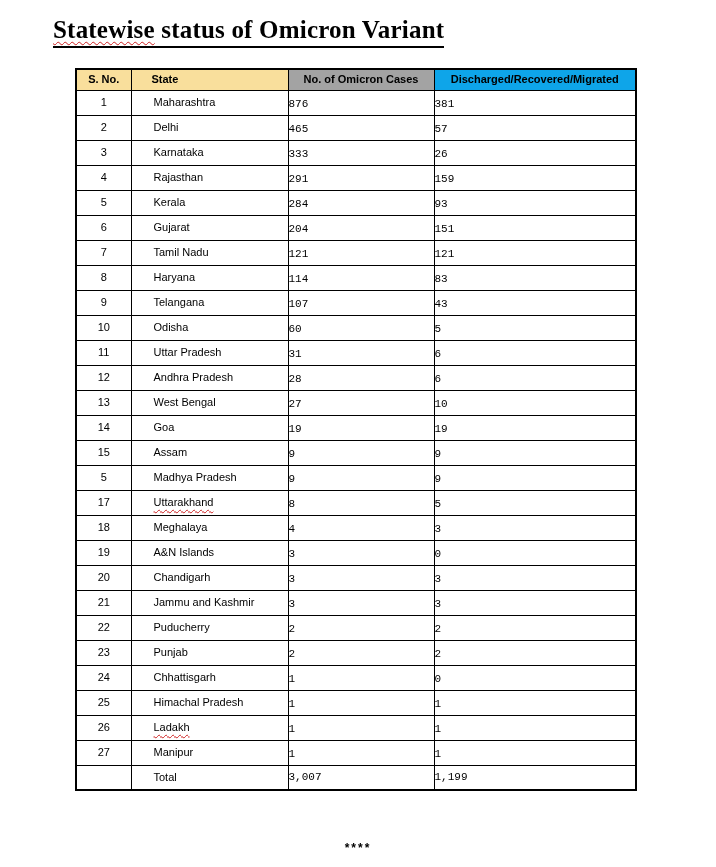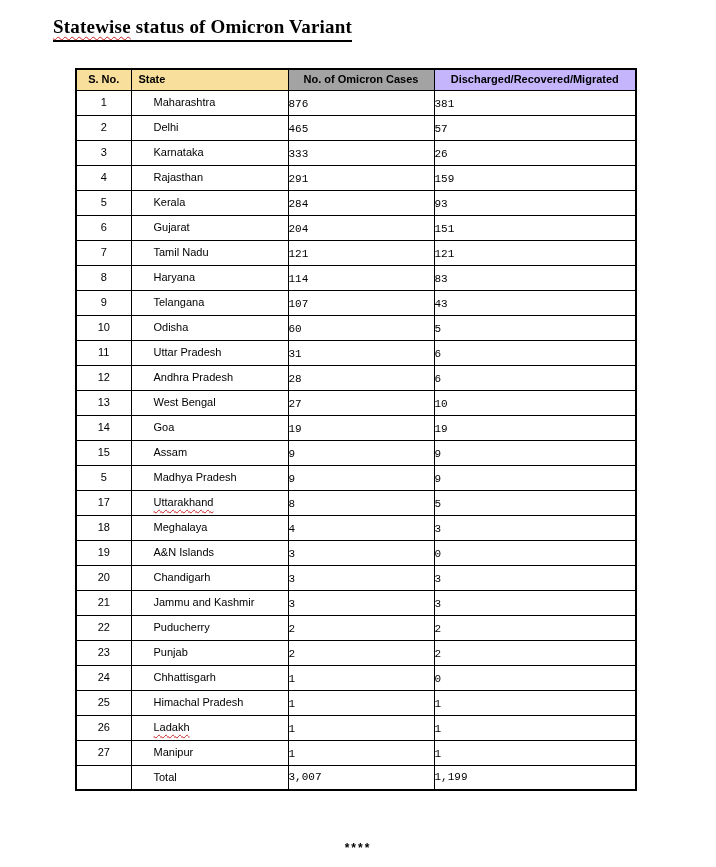--- a/index.html
+++ b/index.html
@@ -8,21 +8,21 @@
     width: 716px; height: 867px;
     position: relative;
     font-family: "Liberation Sans", sans-serif;
     color: #000;
     overflow: hidden;
   }
   .doc-title {
     position: absolute;
     left: 53px; top: 16px;
     font-family: "Liberation Serif", serif;
-    font-size: 19px;
+    font-size: 25px;
     font-weight: bold;
     display: inline-block;
     border-bottom: 2px solid #000;
     padding-bottom: 2px;
     letter-spacing: 0.2px;
   }
   .misspell {
     text-decoration-line: underline;
     text-decoration-style: wavy;
     text-decoration-color: #cc1f1f;
@@ -43,21 +43,21 @@
     font-size: 11px;
     line-height: 13px;
   }
   table.omicron th {
     height: 21px;
     font-weight: bold;
     text-align: center;
     vertical-align: middle;
     margin-top: 22px;
   }
-  table.omicron th.state-h { text-align: left; padding-left: 7px; }
+  table.omicron th.state-h { text-align: left; padding-left: 20px; }
   table.omicron td { height: 25px; }
   td.sno   { text-align: center; vertical-align: middle; }
   td.state { text-align: left; padding-left: 22px; vertical-align: middle; }
   td.num   { text-align: left; padding-right: 7px; vertical-align: bottom; padding-bottom: 4px; font-family: Liberation Mono, monospace; }
   tr.total-row td.num { vertical-align: middle; padding-bottom: 0; }
   .footer-marks {
     position: absolute;
     left: 0; top: 841px;
     width: 716px;
     text-align: center;
@@ -76,21 +76,21 @@
     <col style="width:55px">
     <col style="width:157px">
     <col style="width:146px">
     <col style="width:202px">
   </colgroup>
   <thead>
     <tr>
       <th style="background: rgb(249, 223, 156);">S. No.</th>
       <th class="state-h" style="background: rgb(249, 223, 156);">State</th>
       <th style="background: #a3a3a3;">No. of Omicron Cases</th>
-      <th style="background: #c4b5fd;">Discharged/Recovered/Migrated</th>
+      <th style="background: #0ea5e9;">Discharged/Recovered/Migrated</th>
     </tr>
   </thead>
   <tbody>
       <tr class="data-row">
         <td class="sno">1</td>
         <td class="state">Maharashtra</td>
         <td class="num">876</td>
         <td class="num">381</td>
       </tr>
       <tr class="data-row">

